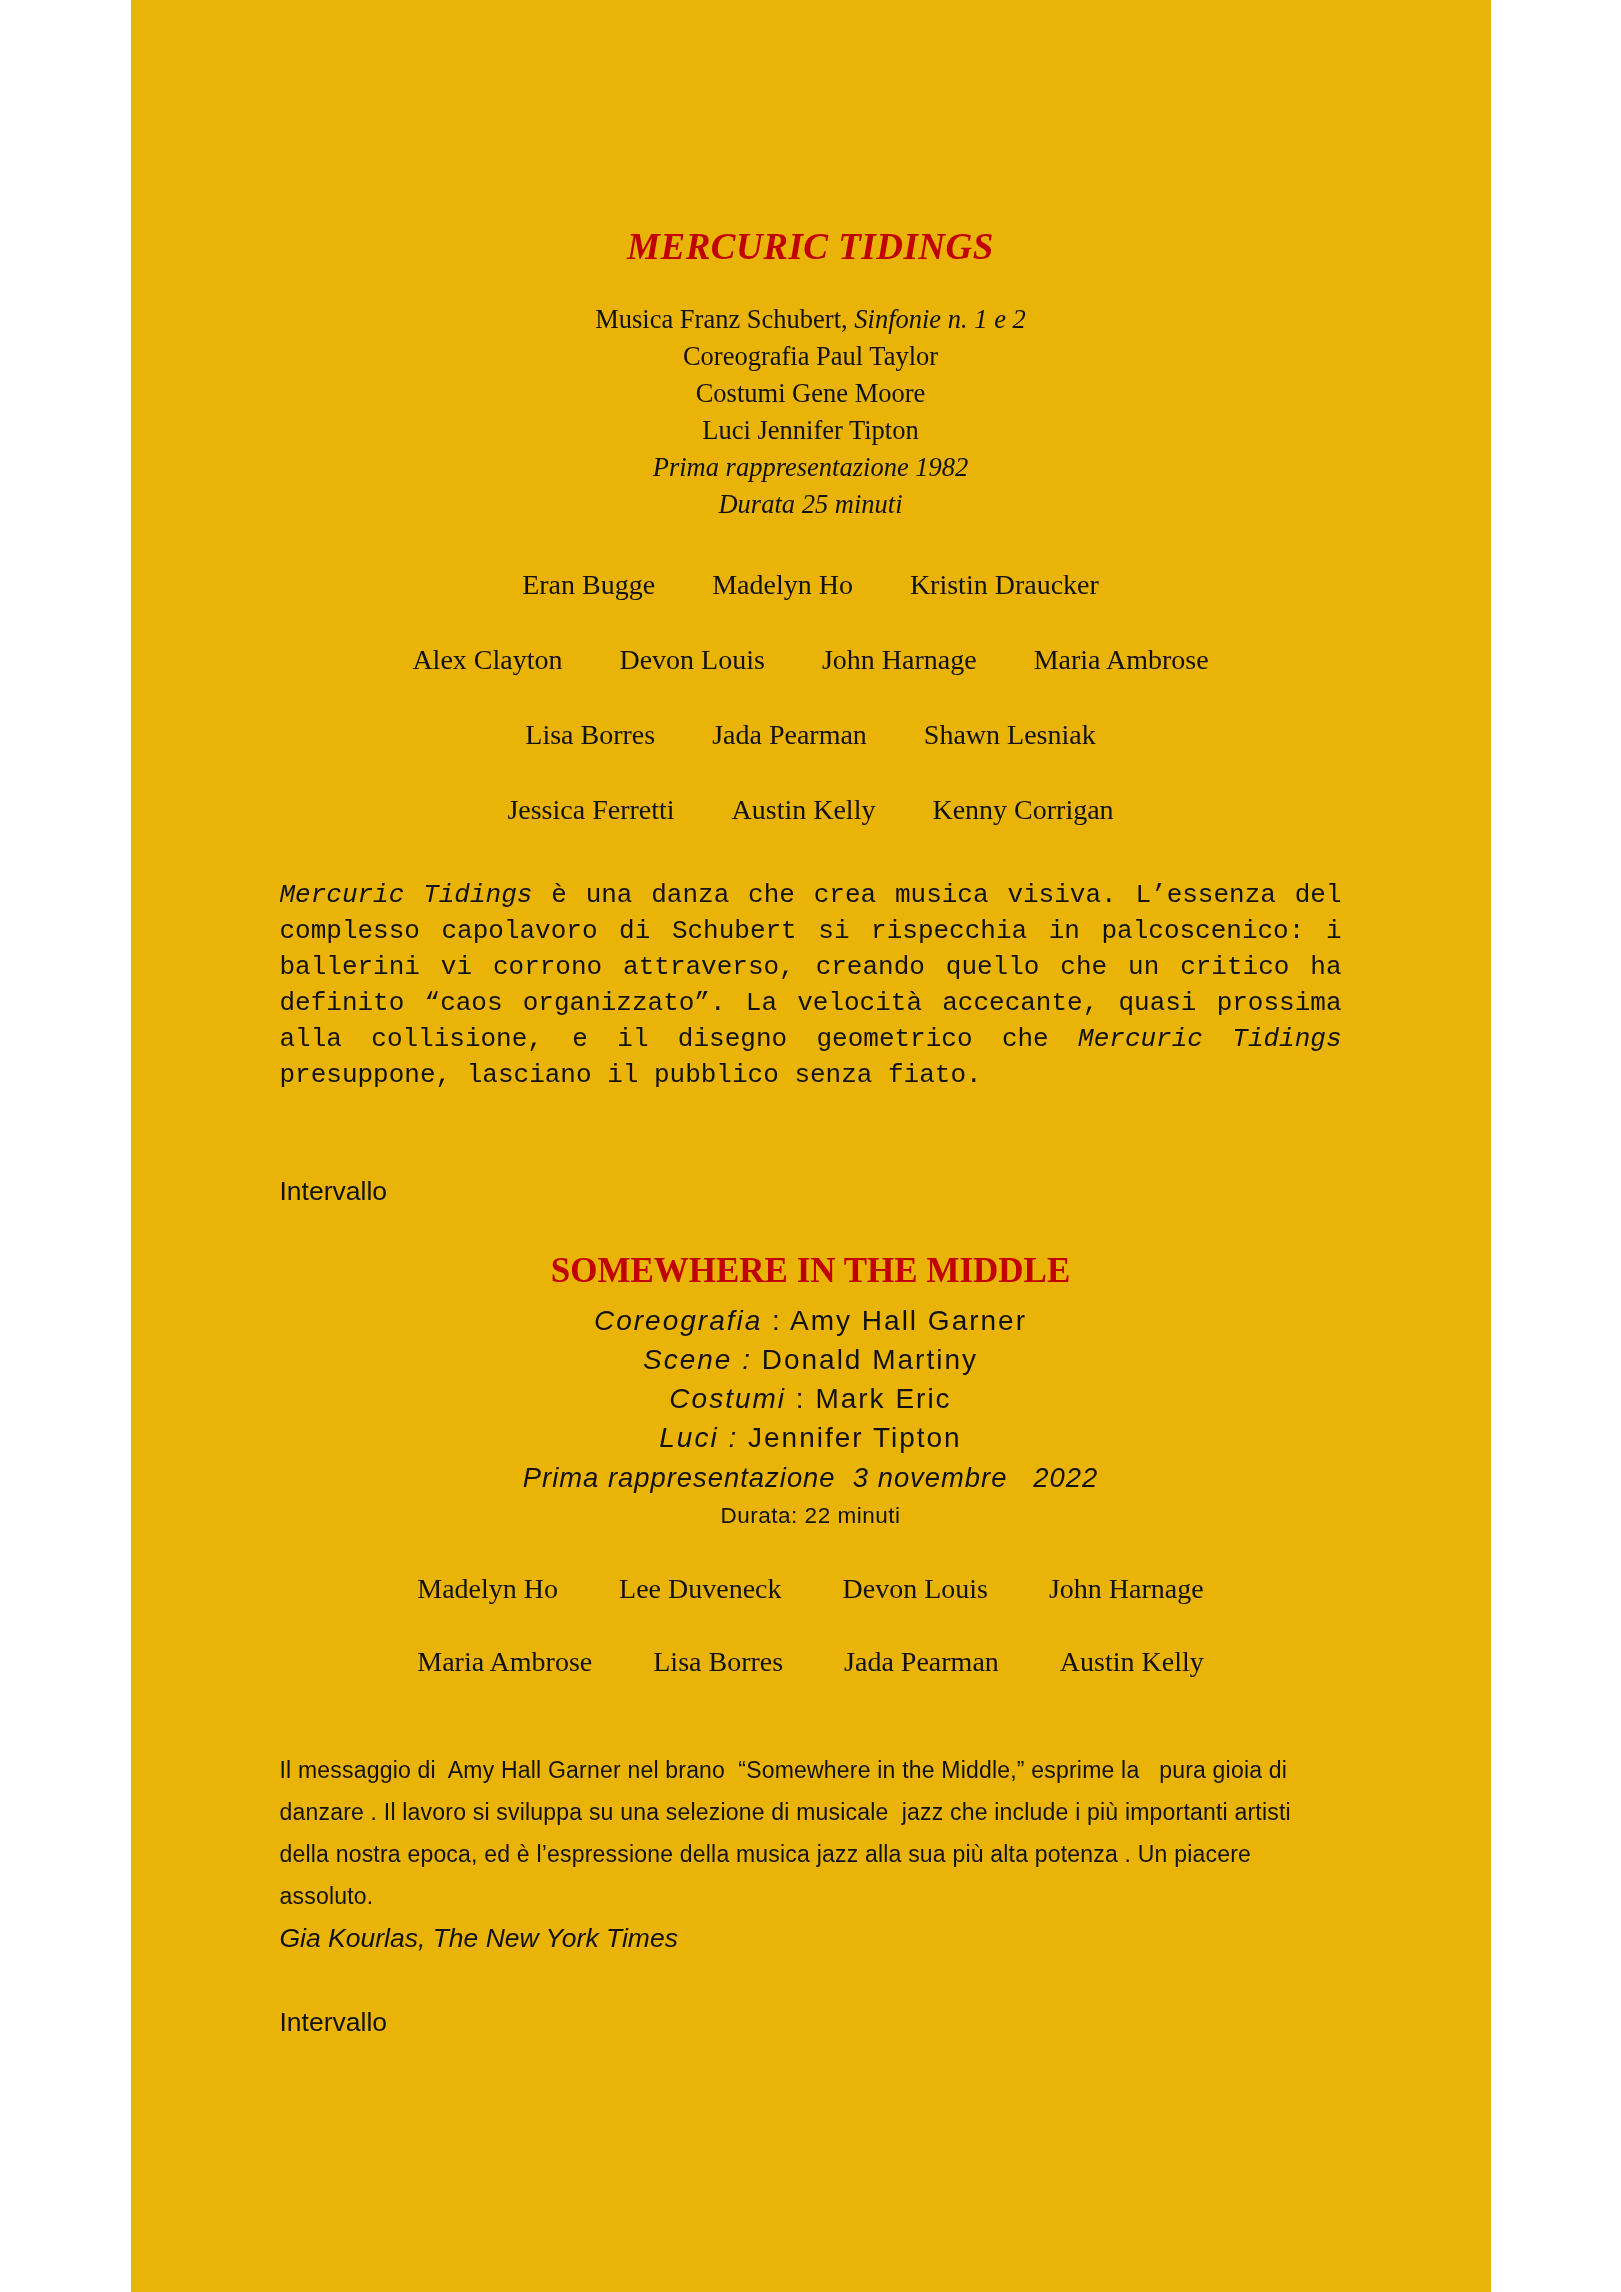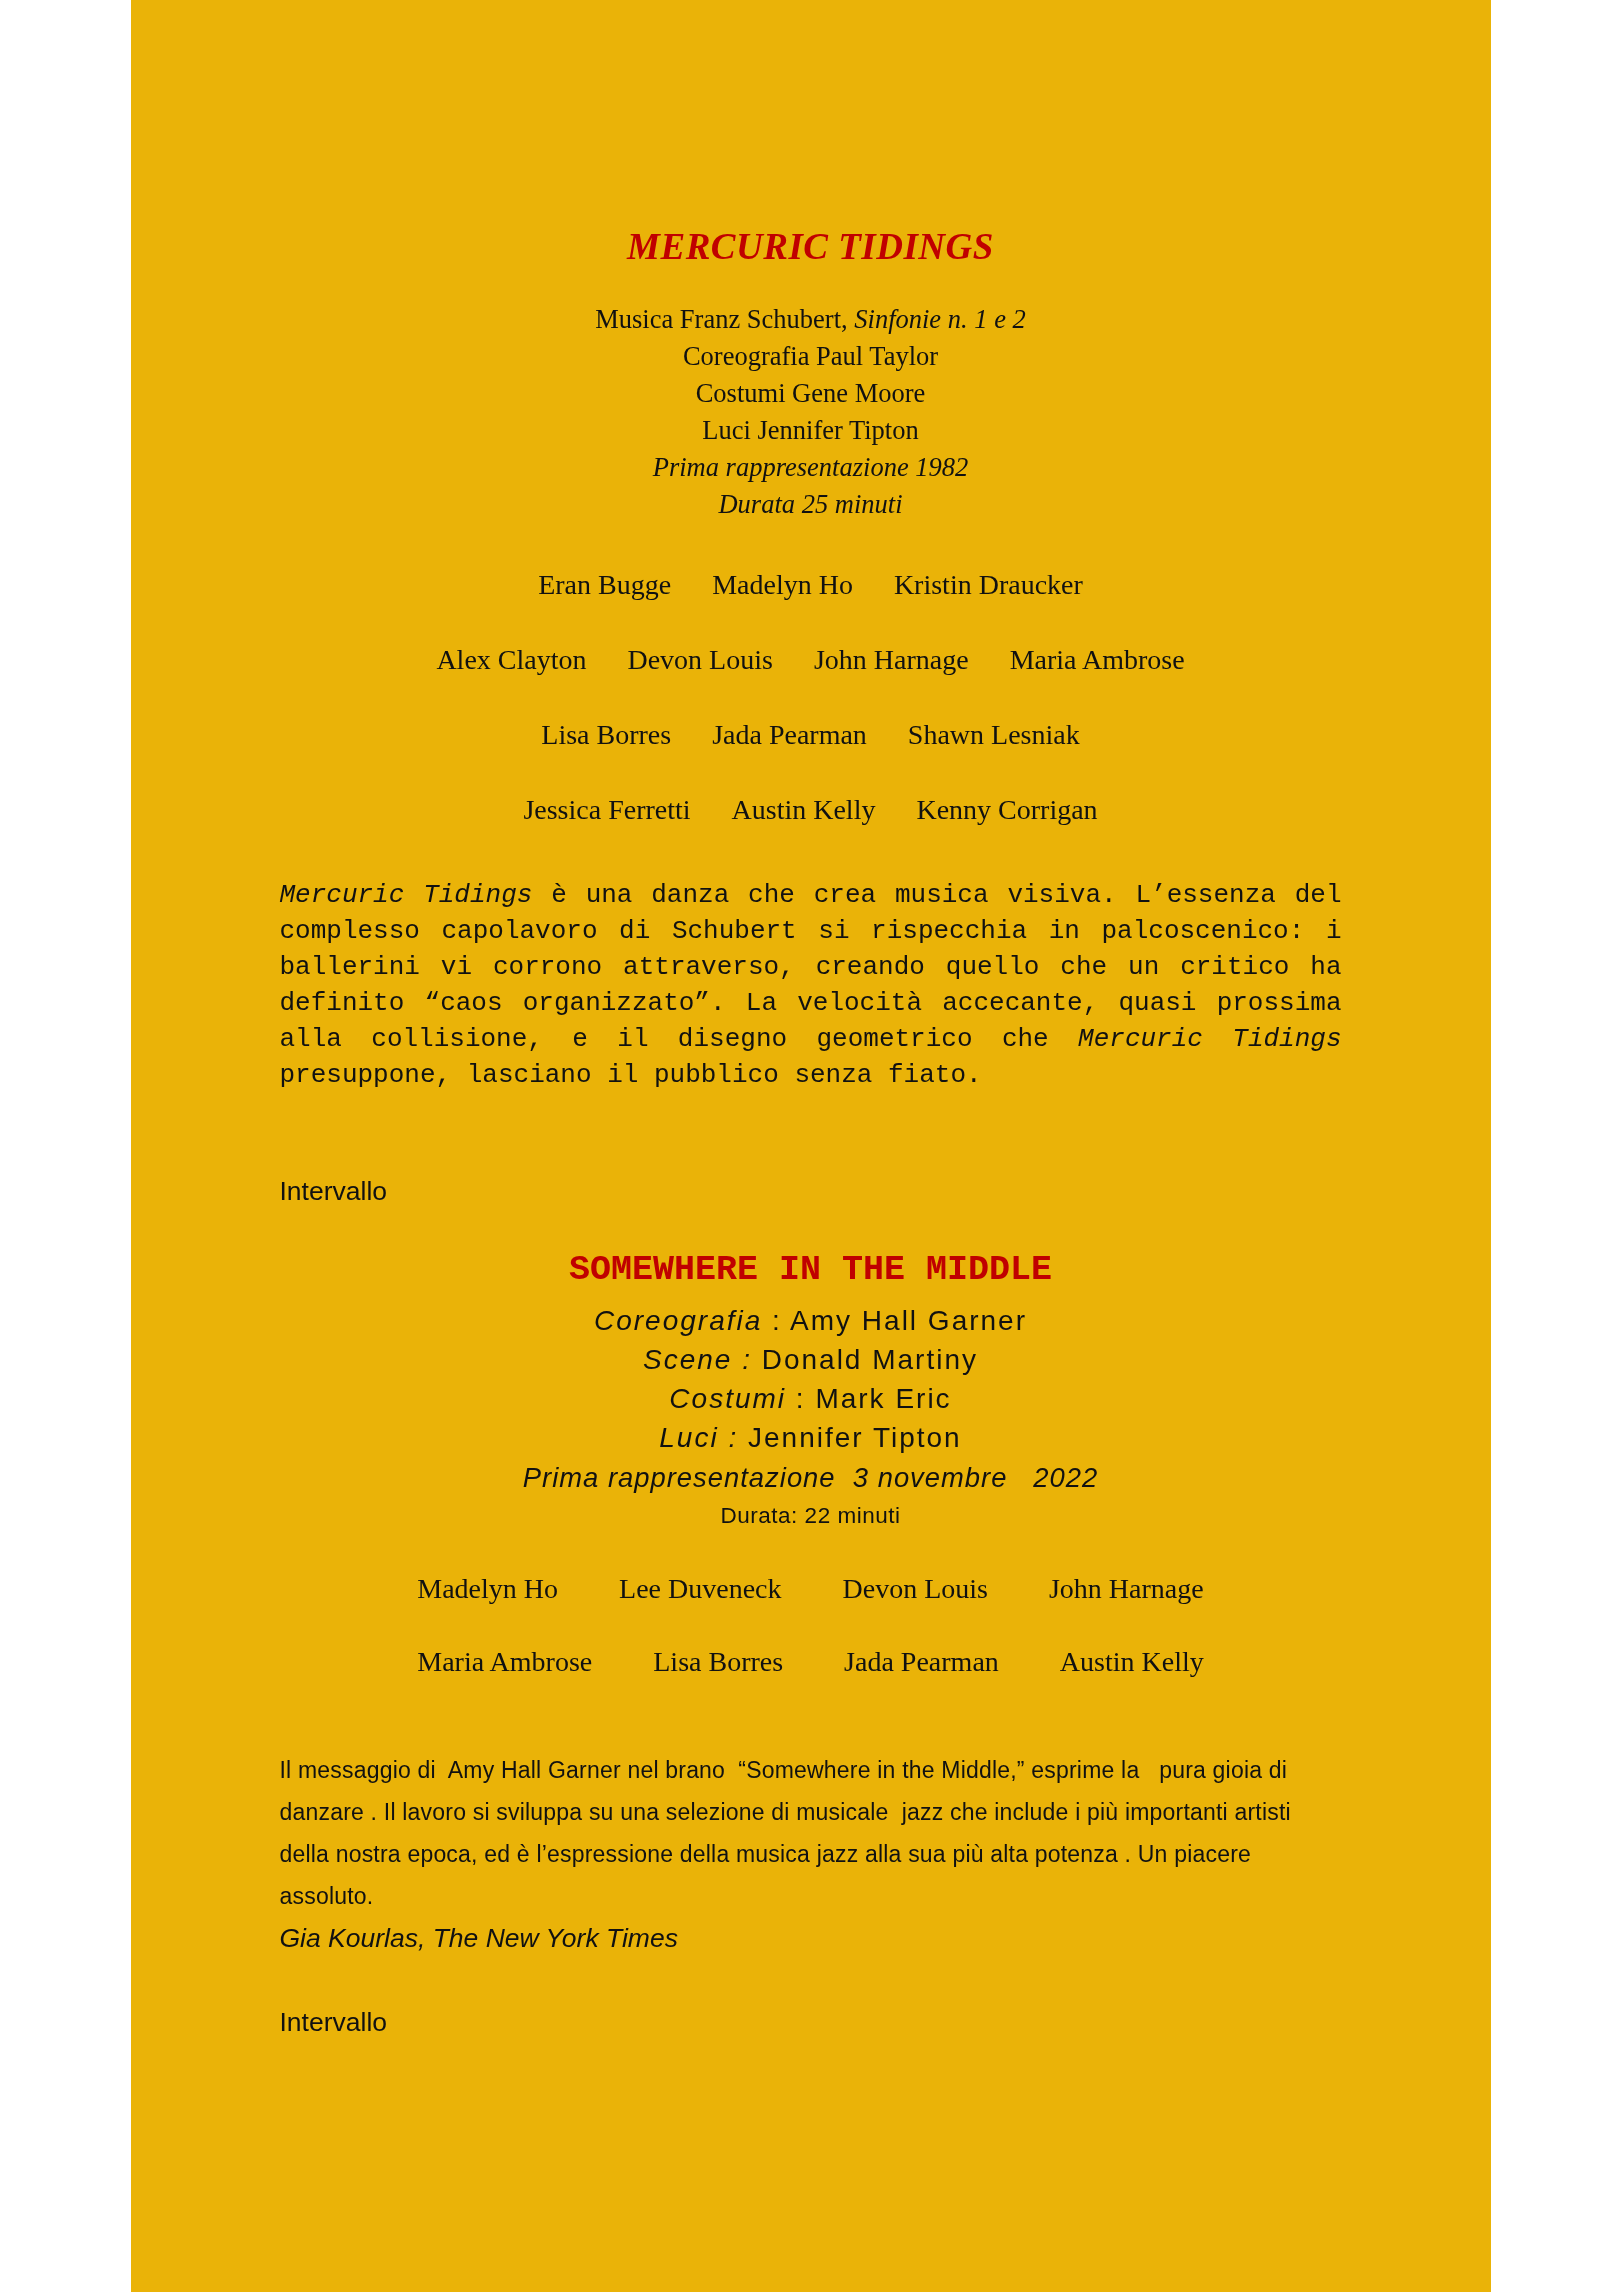--- a/index.html
+++ b/index.html
@@ -39,21 +39,21 @@
     text-align: center;
   }
   .cast {
     font-family: "Liberation Serif", serif;
     font-size: 28px;
     margin-top: 43px;
   }
   .cast-row {
     display: flex;
     justify-content: center;
-    gap: 41px;
+    gap: 57px;
     line-height: 37px;
     margin-bottom: 38px;
   }
   .cast-row:last-child { margin-bottom: 0; }
   .desc-serif {
     font-family: Liberation Mono, monospace;
     font-size: 26px;
     line-height: 36px;
     text-align: justify;
     margin: 49px 0 0 0;
@@ -63,21 +63,21 @@
   .interval {
     font-family: "Liberation Sans", sans-serif;
     font-size: 26.5px;
     line-height: 37px;
     margin-top: 80px;
   }
   .interval-2 { margin-top: 45px; }
 
   
   .title-sans {
-    font-family: Liberation Mono, monospace;
+    font-family: Liberation Serif, serif;
     font-weight: bold;
     font-size: 35px;
     line-height: 43px;
     color: var(--accent, #c00000);
     text-align: center;
     margin: 39px 0 0 0;
   }
   .credits-sans {
     font-family: "Liberation Sans", sans-serif;
     text-align: center;

